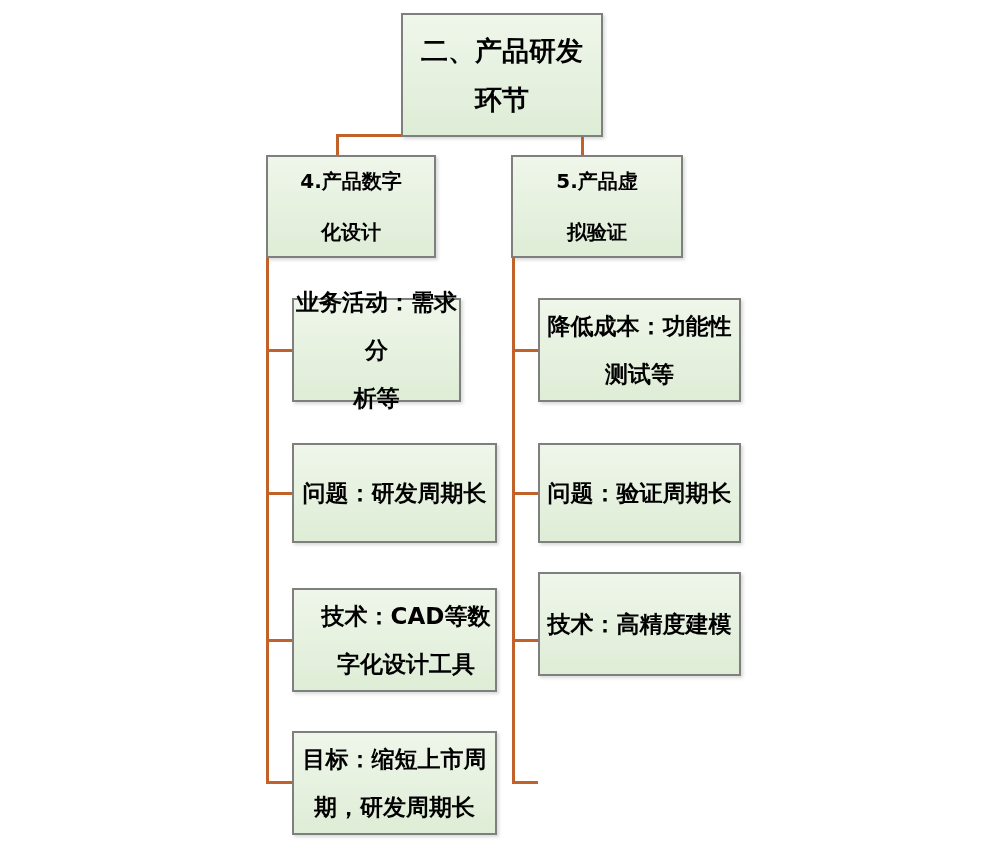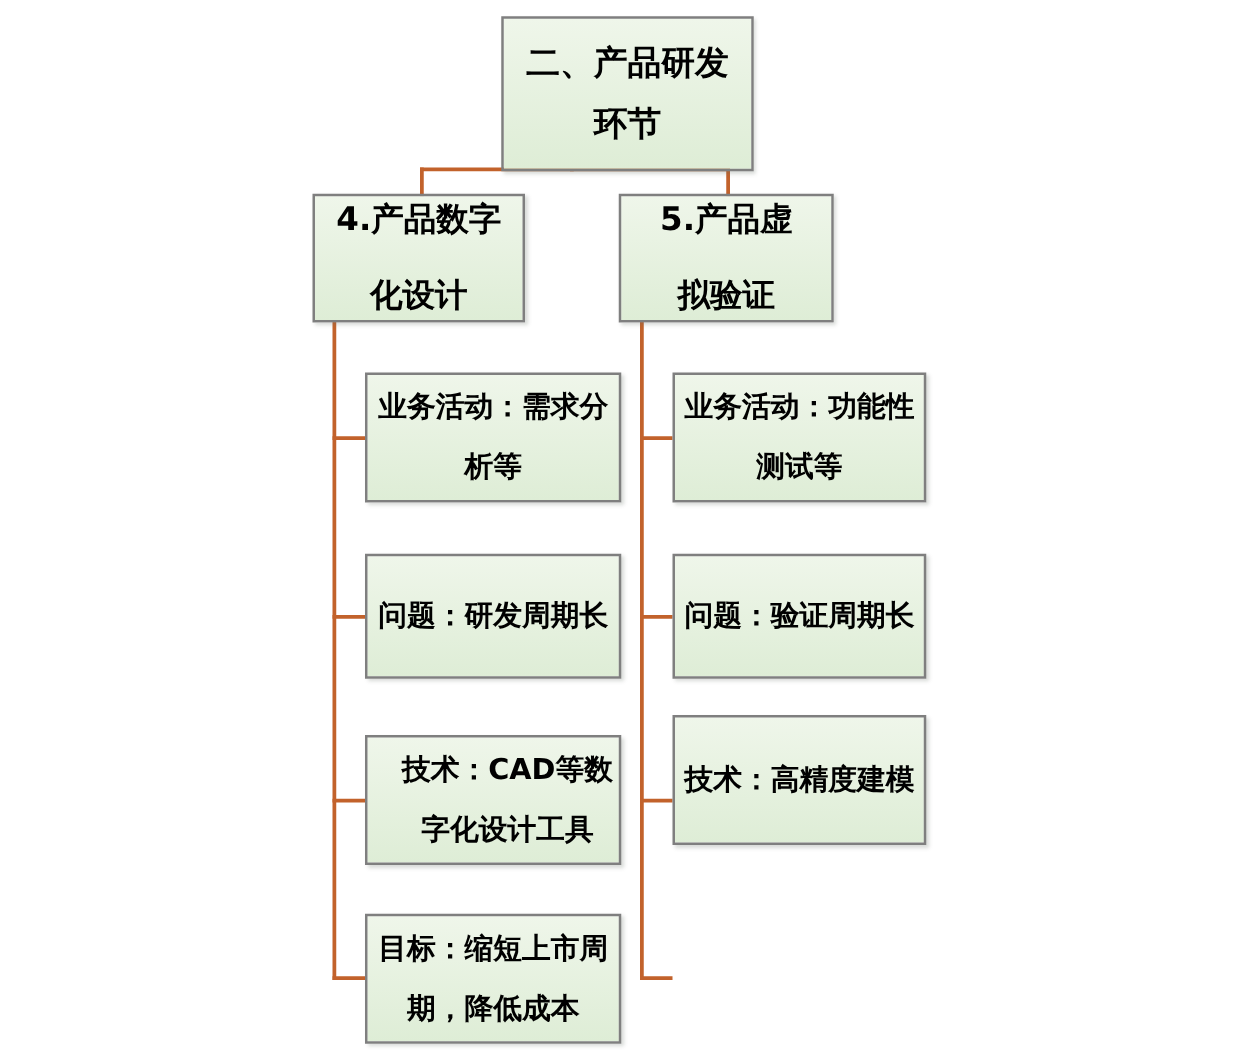--- a/index.html
+++ b/index.html
@@ -26,21 +26,21 @@
     border: 2px solid var(--box-border, #7f7f7f);
     box-shadow: 2px 2px 3px rgba(100, 110, 100, 0.25);
     color: var(--text-color, #000000);
     font-weight: bold;
     white-space: pre-line;
   }
   .node .label {
     white-space: pre-line;
   }
   .root-node   { font-size: 27px; line-height: 49px; }
-  .branch-node { font-size: 26px; line-height: 61px; }
+  .branch-node { font-size: 20px; line-height: 51px; margin-left: 16px; }
   .child-node  { font-size: 23px; line-height: 48px; }
   .conn {
     position: absolute;
     background: var(--connector-color, #c2622b);
   }
   .conn.h { height: 3px; }
   .conn.v { width: 3px; }
 </style>
 </head>
 <body>
@@ -71,38 +71,38 @@
 
   <div class="node branch-node" style="left:250px; top:155px; width:170px; height:103px;">
     <span class="label">4.产品数字
 化设计</span>
   </div>
   <div class="node branch-node" style="left:495px; top:155px; width:172px; height:103px;">
     <span class="label">5.产品虚
 拟验证</span>
   </div>
 
-  <div class="node child-node" style="left:292px; top:298px; width:205px; height:104px;">
+  <div class="node child-node" style="left:292px; top:298px; width:169px; height:104px;">
     <span class="label">业务活动：需求分
 析等</span>
   </div>
   <div class="node child-node" style="left:292px; top:443px; width:205px; height:100px;">
     <span class="label">问题：研发周期长</span>
   </div>
   <div class="node child-node" style="left:292px; top:588px; width:205px; height:104px;padding-left:23px;">
     <span class="label">技术：CAD等数
 字化设计工具</span>
   </div>
   <div class="node child-node" style="left:292px; top:731px; width:205px; height:104px;">
     <span class="label">目标：缩短上市周
-期，降低成本</span>
+期，研发周期长</span>
   </div>
 
   <div class="node child-node" style="left:538px; top:298px; width:203px; height:104px;">
-    <span class="label">业务活动：功能性
+    <span class="label">降低成本：功能性
 测试等</span>
   </div>
   <div class="node child-node" style="left:538px; top:443px; width:203px; height:100px;">
     <span class="label">问题：验证周期长</span>
   </div>
   <div class="node child-node" style="left:538px; top:572px; width:203px; height:104px;">
     <span class="label">技术：高精度建模</span>
   </div>
 
 </div>

